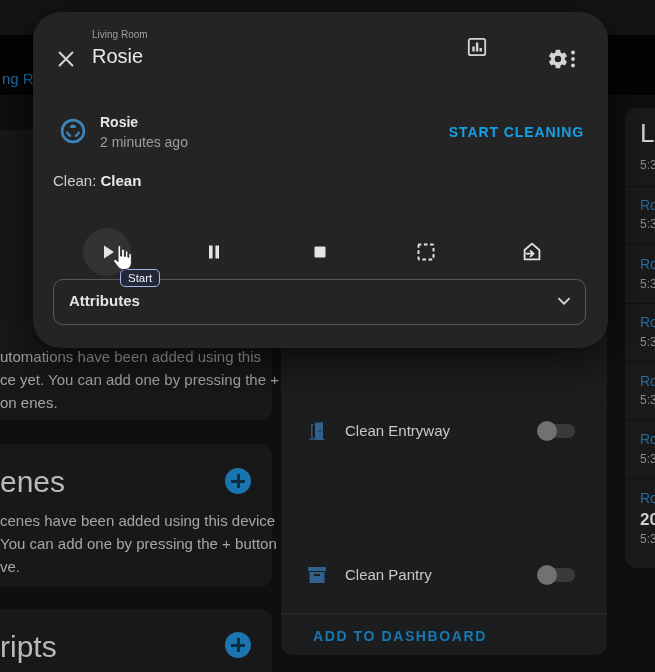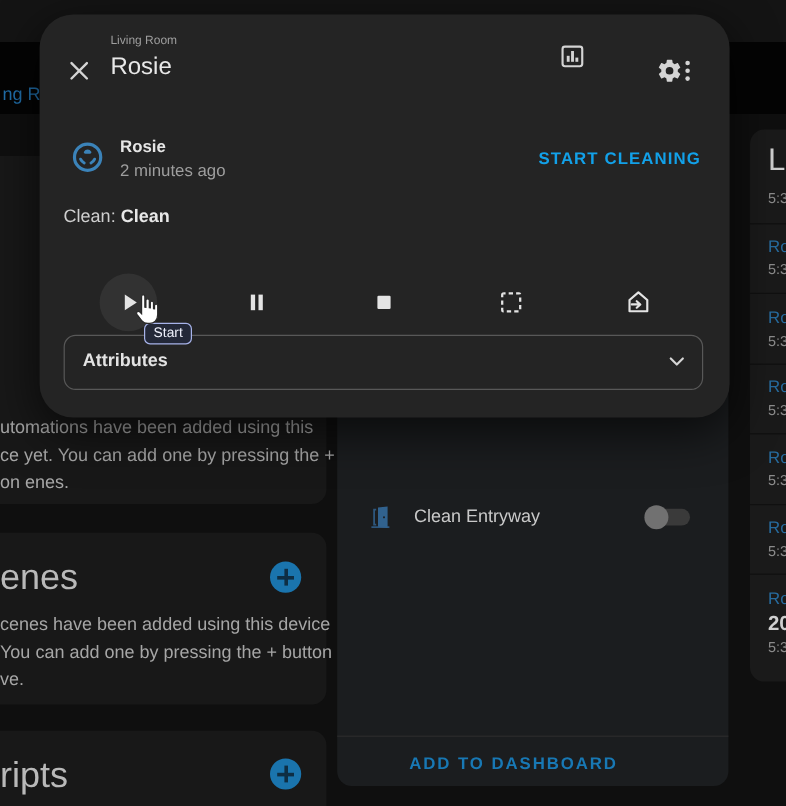--- a/index.html
+++ b/index.html
@@ -22,21 +22,21 @@
   #entities-card{left:281px;top:200px;width:326px;height:455px;background:#1b1d1f;border-radius:12px;}
   .erow{position:absolute;left:0;width:326px;height:48px;}
   .erow .ric{position:absolute;left:24px;top:12px;width:24px;height:24px;color:#31628e;}
   .erow .rlabel{position:absolute;left:64px;top:15px;font-size:15px;color:#c9c9c9;}
   .toggle{position:absolute;right:30px;top:14px;width:40px;height:20px;}
   .toggle .track{position:absolute;left:2px;top:3px;width:36px;height:14px;border-radius:7px;background:#3a3a3a;}
   .toggle .thumb{position:absolute;top:0;left:0;width:20px;height:20px;border-radius:50%;background:#717171;}
   .toggle.on .track{background:#14516d;}
   .toggle.on .thumb{left:auto;right:0;background:#1f84b6;}
   #card-divider{left:281px;top:613px;width:326px;height:1px;background:#2c2c2c;}
-  #add-dash{left:313px;top:628px;color:#1878b4;font-size:14px;font-weight:bold;letter-spacing:1.6px;margin-left:28px;}
+  #add-dash{left:313px;top:628px;color:#1878b4;font-size:14px;font-weight:bold;letter-spacing:1.6px;}
   
   #logbook-card{left:625px;top:108px;width:80px;height:460px;background:#1a1a1a;border-radius:12px;}
   .lb-border{position:absolute;left:0;width:80px;height:1px;background:#101010;}
   .lb-name{position:absolute;left:15px;color:#276b9e;font-size:14px;}
   .lb-time{position:absolute;left:15px;color:#8b8b8b;font-size:12px;}
   .lb-detail{position:absolute;left:15px;color:#cfcfcf;font-size:17px;font-weight:bold;}
   
   #dialog{left:33px;top:12px;width:575px;height:336px;background:#242424;border-radius:28px;
           box-shadow:0 12px 40px rgba(0,0,0,.65);}
   .dlg-subtitle{color:#9e9e9e;font-size:10px;}
@@ -81,20 +81,32 @@
 
 <div class="abs" id="entities-card">
   <div class="erow" style="top:207px;">
     <span class="ric">
       <svg width="24" height="24" viewBox="0 0 24 24" fill="currentColor">
           <path d="M10 4l8-1v18l-8-1V4zm5 7.2c-.4 0-.8.4-.8.9s.4.9.8.9.8-.4.8-.9-.4-.9-.8-.9z"></path>
           <path d="M8.5 5H6v14h2.5v-1.5H7.5v-11h1V5zM4.5 19.5h15V21h-15z" opacity=".85"></path>
         </svg>
     </span>
     <span class="rlabel">Clean Entryway</span>
+    <span class="toggle off">
+        <span class="track"></span>
+        <span class="thumb"></span>
+      </span>
+  </div>
+  <div class="erow" style="top:351px;">
+    <span class="ric">
+      <svg width="24" height="24" viewBox="0 0 24 24" fill="currentColor">
+          <path d="M3 4h18v4H3V4zm1.5 5h15v11h-15V9zM9 11v2h6v-2H9z"></path>
+        </svg>
+    </span>
+    <span class="rlabel">Clean Pantry</span>
     <span class="toggle off">
         <span class="track"></span>
         <span class="thumb"></span>
       </span>
   </div>
 </div>
 <div class="abs" id="card-divider"></div>
 <div class="abs" id="add-dash">ADD TO DASHBOARD</div>
 
 <div class="abs" id="logbook-card">

